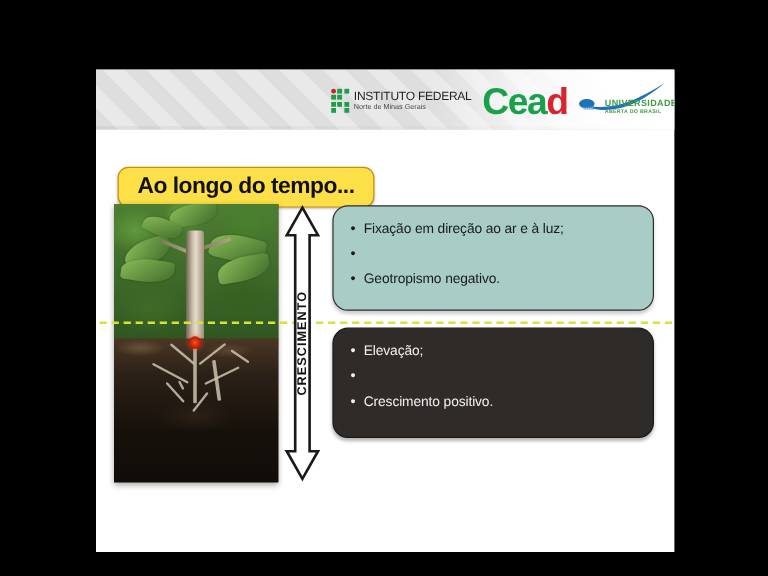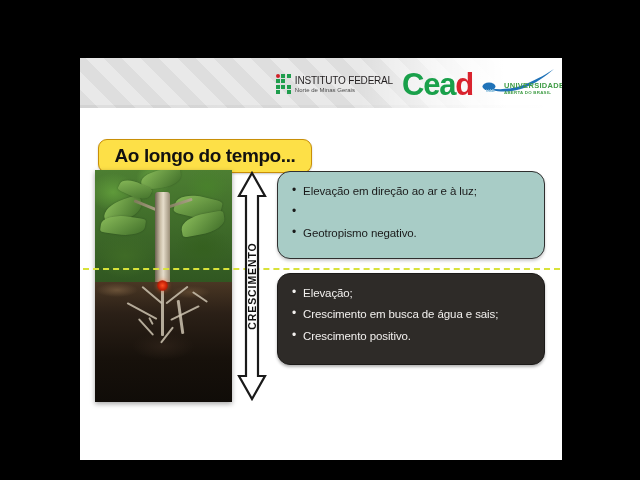--- a/index.html
+++ b/index.html
@@ -421,39 +421,38 @@
         <polygon points="16,3 29,26 22,26 22,206 29,206 16,229 3,206 10,206 10,26 3,26" fill="#ffffff" stroke="#1a1a1a" stroke-width="2.2" stroke-linejoin="miter"></polygon>
       </svg>
     </div>
     <div class="growth-label">
       <span>CRESCIMENTO</span>
     </div>
 
     <div class="box top">
       <div class="bullet">
         <span class="dot">•</span>
-        <span>Elevação em direção ao ar e à luz;</span>
+        <span>Fixação em direção ao ar e à luz;</span>
       </div>
       <div class="bullet">
         <span class="dot">•</span>
       </div>
       <div class="bullet">
         <span class="dot">•</span>
         <span>Geotropismo negativo.</span>
       </div>
     </div>
 
     <div class="box bottom">
       <div class="bullet">
         <span class="dot">•</span>
         <span>Elevação;</span>
       </div>
       <div class="bullet">
         <span class="dot">•</span>
-        <span>Crescimento em busca de água e sais;</span>
       </div>
       <div class="bullet">
         <span class="dot">•</span>
         <span>Crescimento positivo.</span>
       </div>
     </div>
 
   </div>
 </div>
 

